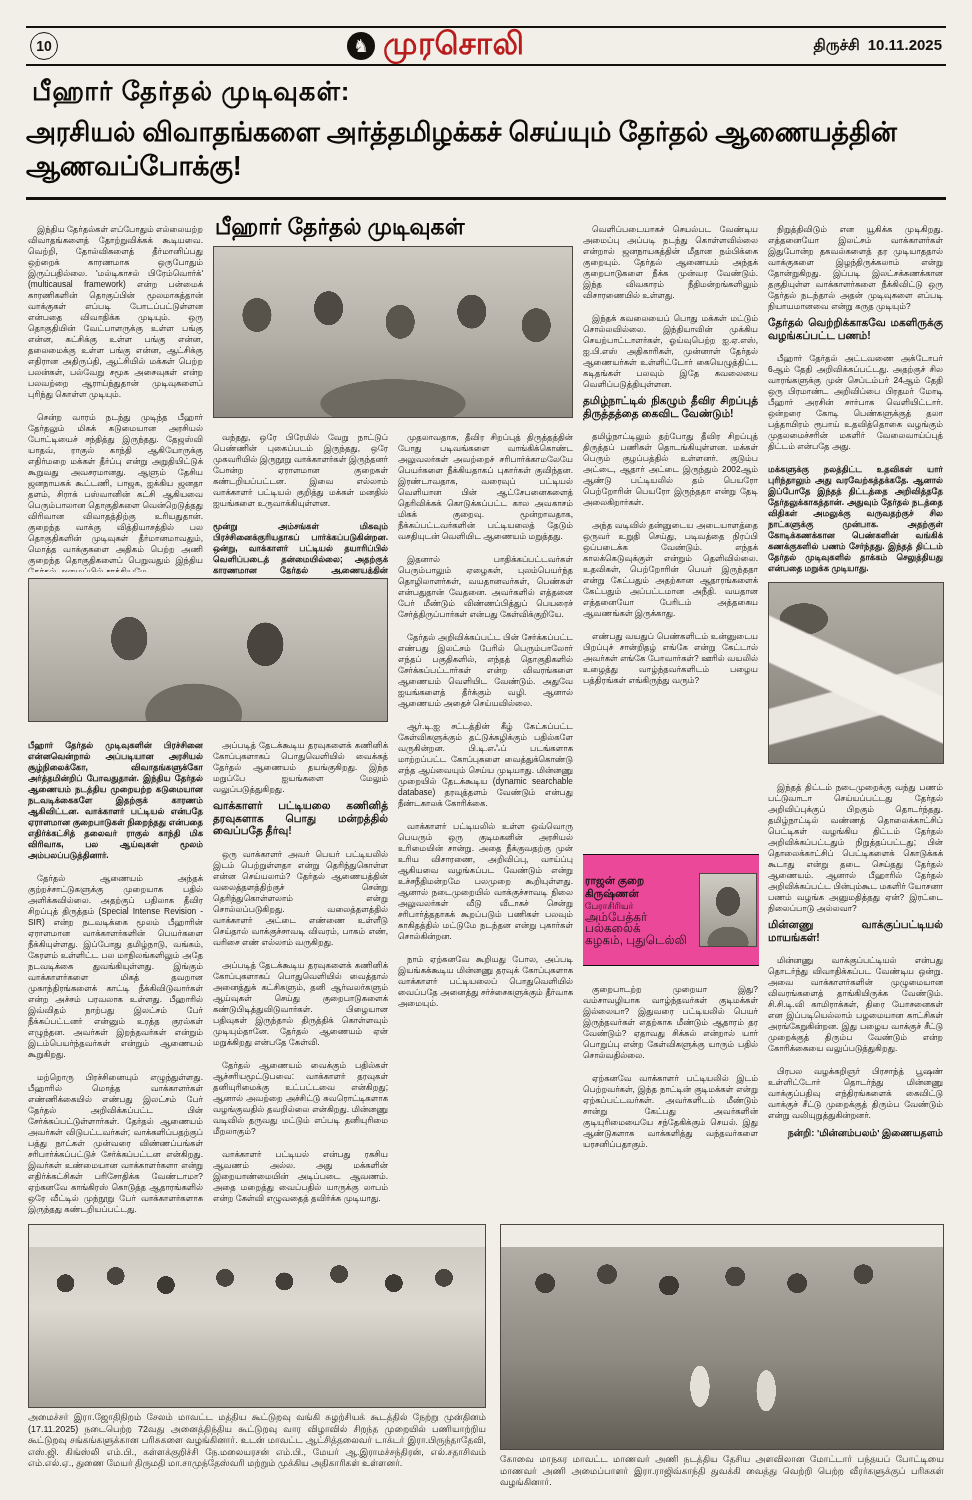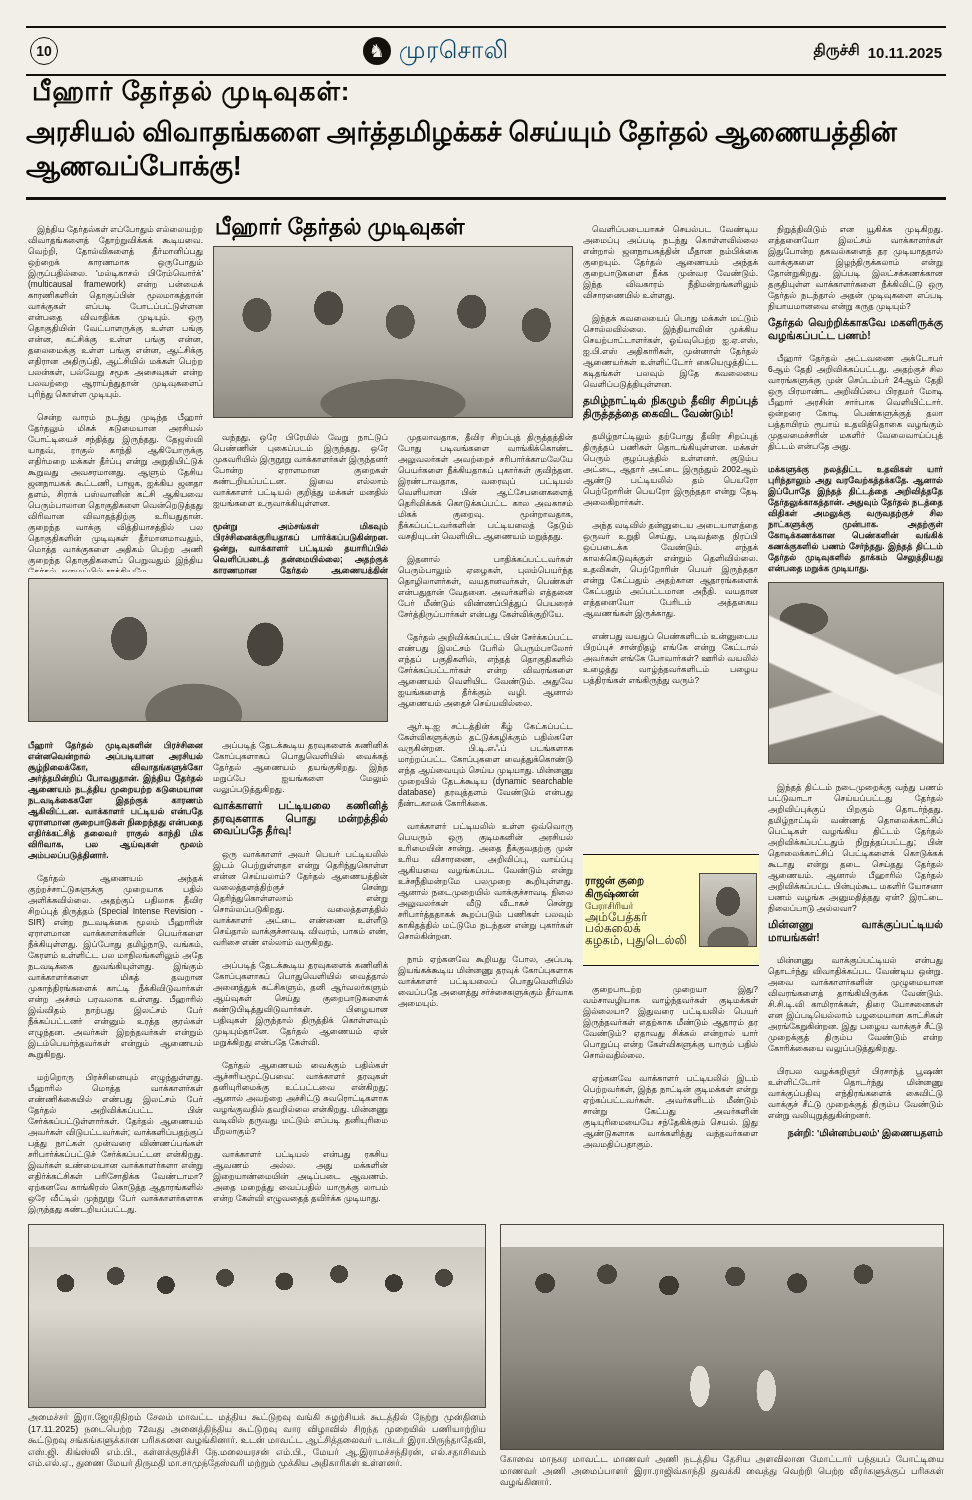--- a/index.html
+++ b/index.html
@@ -7,38 +7,38 @@
     position:relative;
     width:972px;height:1500px;
     margin:0 auto;
     background:#f2efe8;
     color:#151310;
     font-family:"Liberation Sans","DejaVu Sans",sans-serif;
     overflow:hidden;
   }
   
   .masthead{
-    position:absolute;top:26px;left:26px;right:26px;height:50px;
+    position:absolute;top:26px;left:26px;right:26px;height:40px;
     border-top:2px solid #14110d;border-bottom:2.5px solid #14110d;
     display:flex;align-items:center;justify-content:space-between;
     padding:8px 4px;box-sizing:border-box;
   }
   .pagenum-badge{
     display:inline-flex;align-items:center;justify-content:center;
     width:26px;height:26px;border:1.6px solid #14110d;border-radius:50%;
     font-weight:bold;font-size:14px;
   }
   .mh-center{display:flex;align-items:center;gap:8px;}
   .logo-disc{
     display:inline-flex;align-items:center;justify-content:center;
     width:28px;height:28px;border-radius:50%;background:#14110d;color:#f2efe8;
     font-size:18px;line-height:1;
   }
-  .paper-name{font-weight:normal;font-size:24px;letter-spacing:.5px;color:#0c4a6e;}
-  .mh-right{font-weight:bold;font-size:15px;display:flex;gap:8px;align-items:flex-end;}
+  .paper-name{font-weight:bold;font-size:31px;letter-spacing:.5px;color:#b91c1c;}
+  .mh-right{font-weight:bold;font-size:15px;display:flex;gap:8px;align-items:flex-start;}
   
   .headline-area{
     position:absolute;top:72px;left:26px;right:26px;height:128px;overflow:hidden;
     border-bottom:3px solid #14110d;box-sizing:border-box;
   }
   .kicker{font-weight:bold;font-size:26px;letter-spacing:1px;margin:4px 0 2px 6px;color:#100d09;}
   .main-headline{
     margin:6px 0 0 0;font-size:27px;line-height:1.25;font-weight:bold;
     letter-spacing:-0.3px;color:#0c0a07;
   }
@@ -106,21 +106,21 @@
       radial-gradient(circle 10px at 67% 26%, #423e38 98%, transparent),
       radial-gradient(circle 10px at 82% 22%, #4a463f 98%, transparent),
       radial-gradient(ellipse 16px 34px at 45% 72%, #e3e0d8 0 60%, transparent 61%),
       radial-gradient(ellipse 16px 34px at 60% 74%, #dcd9d1 0 60%, transparent 61%),
       linear-gradient(180deg,#b9b5ad 0%,#8e8a82 60%,#615d55 100%);
   }
   
   .byline-box{
     position:absolute;display:flex;gap:6px;align-items:center;
     border-top:1.5px solid #14110d;border-bottom:1.5px solid #14110d;
-    padding:6px 2px;box-sizing:border-box;background:#fef9c3;
+    padding:6px 2px;box-sizing:border-box;background:#ec4899;
   }
   .byline-name{font-weight:bold;font-size:10.5px;line-height:13px;}
   .byline-role{font-size:9px;line-height:12px;}
   .byline-org{font-size:12px;line-height:11.5px;}
   .byline-photo{
     width:58px;height:74px;flex:0 0 auto;
     background-image:
       radial-gradient(ellipse 20px 24px at 50% 38%, #534f48 0 60%, transparent 61%),
       radial-gradient(ellipse 34px 26px at 50% 95%, #6b675f 0 60%, transparent 61%),
       linear-gradient(180deg,#cfccc4,#9b978f);
@@ -225,21 +225,21 @@
     <p class="para">வெளிப்படையாகச் செயல்பட வேண்டிய அமைப்பு அப்படி நடந்து கொள்ளவில்லை என்றால் ஜனநாயகத்தின் மீதான நம்பிக்கை குறையும். தேர்தல் ஆணையம் அந்தக் குறைபாடுகளை நீக்க முன்வர வேண்டும். இந்த விவகாரம் நீதிமன்றங்களிலும் விசாரணையில் உள்ளது.</p>
         <p class="para">இந்தக் கவலையைப் பொது மக்கள் மட்டும் சொல்லவில்லை. இந்தியாவின் முக்கிய செயற்பாட்டாளர்கள், ஓய்வுபெற்ற ஐ.ஏ.எஸ், ஐ.பி.எஸ் அதிகாரிகள், முன்னாள் தேர்தல் ஆணையர்கள் உள்ளிட்டோர் கையெழுத்திட்ட கடிதங்கள் பலவும் இதே கவலையை வெளிப்படுத்தியுள்ளன.</p>
         <p class="para t-h">தமிழ்நாட்டில் நிகழும் தீவிர சிறப்புத் திருத்தத்தை கைவிட வேண்டும்!</p>
         <p class="para">தமிழ்நாட்டிலும் தற்போது தீவிர சிறப்புத் திருத்தப் பணிகள் தொடங்கியுள்ளன. மக்கள் பெரும் குழப்பத்தில் உள்ளனர். குடும்ப அட்டை, ஆதார் அட்டை இருந்தும் 2002ஆம் ஆண்டு பட்டியலில் தம் பெயரோ பெற்றோரின் பெயரோ இருந்ததா என்று தேடி அலைகிறார்கள்.</p>
         <p class="para">அந்த வடிவில் தன்னுடைய அடையாளத்தை ஒருவர் உறுதி செய்து, படிவத்தை நிரப்பி ஒப்படைக்க வேண்டும். எந்தக் காலக்கெடுவுக்குள் என்றும் தெளிவில்லை. உதவிகள், பெற்றோரின் பெயர் இருந்ததா என்று கேட்பதும் அதற்கான ஆதாரங்களைக் கேட்பதும் அப்பட்டமான அநீதி. வயதான எத்தனையோ பேரிடம் அத்தகைய ஆவணங்கள் இருக்காது.</p>
         <p class="para">எண்பது வயதுப் பெண்களிடம் உன்னுடைய பிறப்புச் சான்றிதழ் எங்கே என்று கேட்டால் அவர்கள் எங்கே போவார்கள்? ஊரில் வயலில் உழைத்து வாழ்ந்தவர்களிடம் பழைய பத்திரங்கள் எங்கிருந்து வரும்?</p>
       </div>
     <div class="tb" style="left:555px;top:760px;height:242px;">
 
     <p class="para">குறைபாடற்ற முறையா இது? வம்சாவழியாக வாழ்ந்தவர்கள் குடிமக்கள் இல்லையா? இதுவரை பட்டியலில் பெயர் இருந்தவர்கள் எதற்காக மீண்டும் ஆதாரம் தர வேண்டும்? ஏதாவது சிக்கல் என்றால் யார் பொறுப்பு என்ற கேள்விகளுக்கு யாரும் பதில் சொல்வதில்லை.</p>
-        <p class="para">ஏற்கனவே வாக்காளர் பட்டியலில் இடம் பெற்றவர்கள், இந்த நாட்டின் குடிமக்கள் என்று ஏற்கப்பட்டவர்கள். அவர்களிடம் மீண்டும் சான்று கேட்பது அவர்களின் குடியுரிமையையே சந்தேகிக்கும் செயல். இது ஆண்டுகளாக வாக்களித்து வந்தவர்களை அவமதிப்பதாகும்.</p>
+        <p class="para">ஏற்கனவே வாக்காளர் பட்டியலில் இடம் பெற்றவர்கள், இந்த நாட்டின் குடிமக்கள் என்று ஏற்கப்பட்டவர்கள். அவர்களிடம் மீண்டும் சான்று கேட்பது அவர்களின் குடியுரிமையையே சந்தேகிக்கும் செயல். இது ஆண்டுகளாக வாக்களித்து வந்தவர்களை யரசனிப்பதாகும்.</p>
       </div>
     <div class="tb" style="left:740px;top:0;height:364px;">
 
     <p class="para">நிறுத்திவிடும் என யூகிக்க முடிகிறது. எத்தனையோ இலட்சம் வாக்காளர்கள் இதுபோன்ற தகவல்களைத் தர முடியாததால் வாக்குகளை இழந்திருக்கலாம் என்று தோன்றுகிறது. இப்படி இலட்சக்கணக்கான தகுதியுள்ள வாக்காளர்களை நீக்கிவிட்டு ஒரு தேர்தல் நடந்தால் அதன் முடிவுகளை எப்படி நியாயமானவை என்று கருத முடியும்?</p>
         <p class="para t-h">தேர்தல் வெற்றிக்காகவே மகளிருக்கு வழங்கப்பட்ட பணம்!</p>
         <p class="para">பீஹார் தேர்தல் அட்டவணை அக்டோபர் 6ஆம் தேதி அறிவிக்கப்பட்டது. அதற்குச் சில வாரங்களுக்கு முன் செப்டம்பர் 24ஆம் தேதி ஒரு பிரமாண்ட அறிவிப்பை பிரதமர் மோடி பீஹார் அரசின் சார்பாக வெளியிட்டார். ஒன்றரை கோடி பெண்களுக்குத் தலா பத்தாயிரம் ரூபாய் உதவித்தொகை வழங்கும் முதலமைச்சரின் மகளிர் வேலைவாய்ப்புத் திட்டம் என்பதே அது.</p>
         <p class="para t-b">மக்களுக்கு நலத்திட்ட உதவிகள் யார் புரிந்தாலும் அது வரவேற்கத்தக்கதே. ஆனால் இப்போதே இந்தத் திட்டத்தை அறிவித்ததே தேர்தலுக்காகத்தான். அதுவும் தேர்தல் நடத்தை விதிகள் அமலுக்கு வருவதற்குச் சில நாட்களுக்கு முன்பாக. அதற்குள் கோடிக்கணக்கான பெண்களின் வங்கிக் கணக்குகளில் பணம் சேர்ந்தது. இந்தத் திட்டம் தேர்தல் முடிவுகளில் தாக்கம் செலுத்தியது என்பதை மறுக்க முடியாது.</p>
       </div>
     <div class="tb" style="left:740px;top:558px;height:444px;">
 

